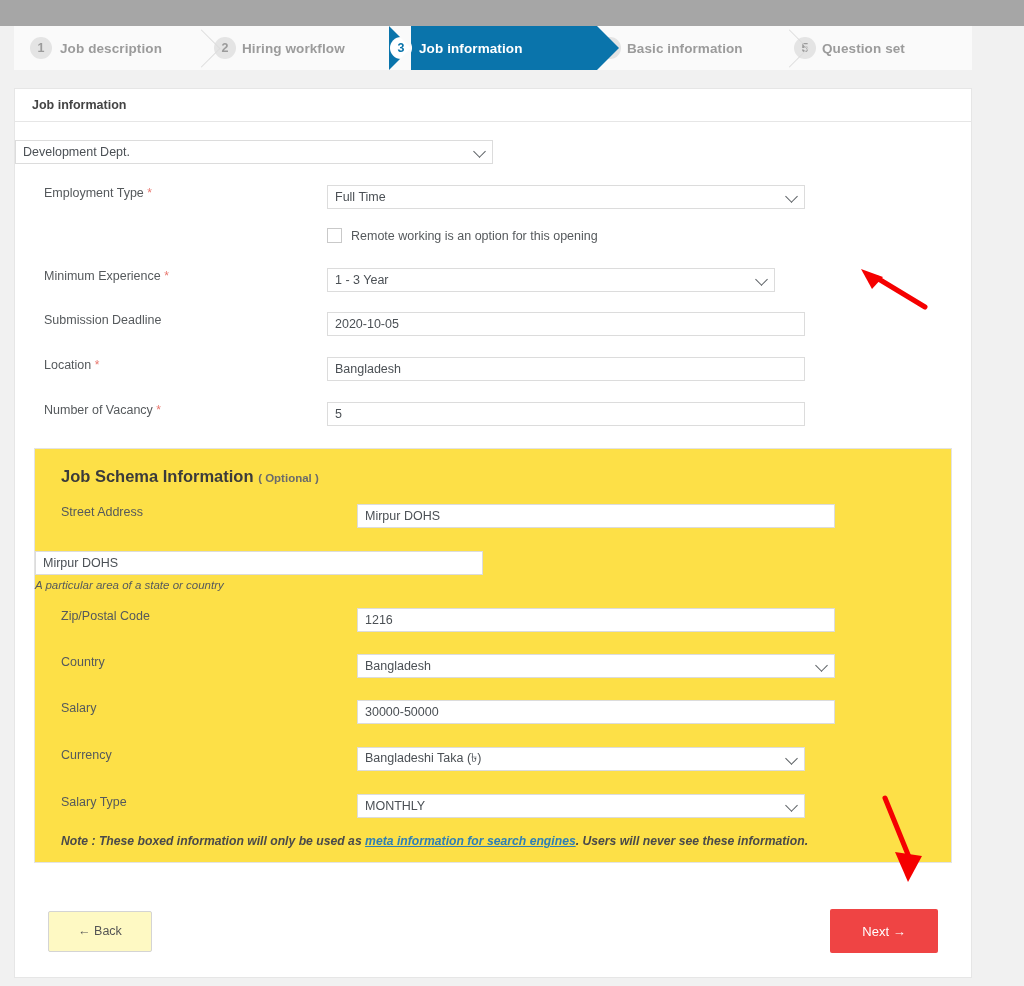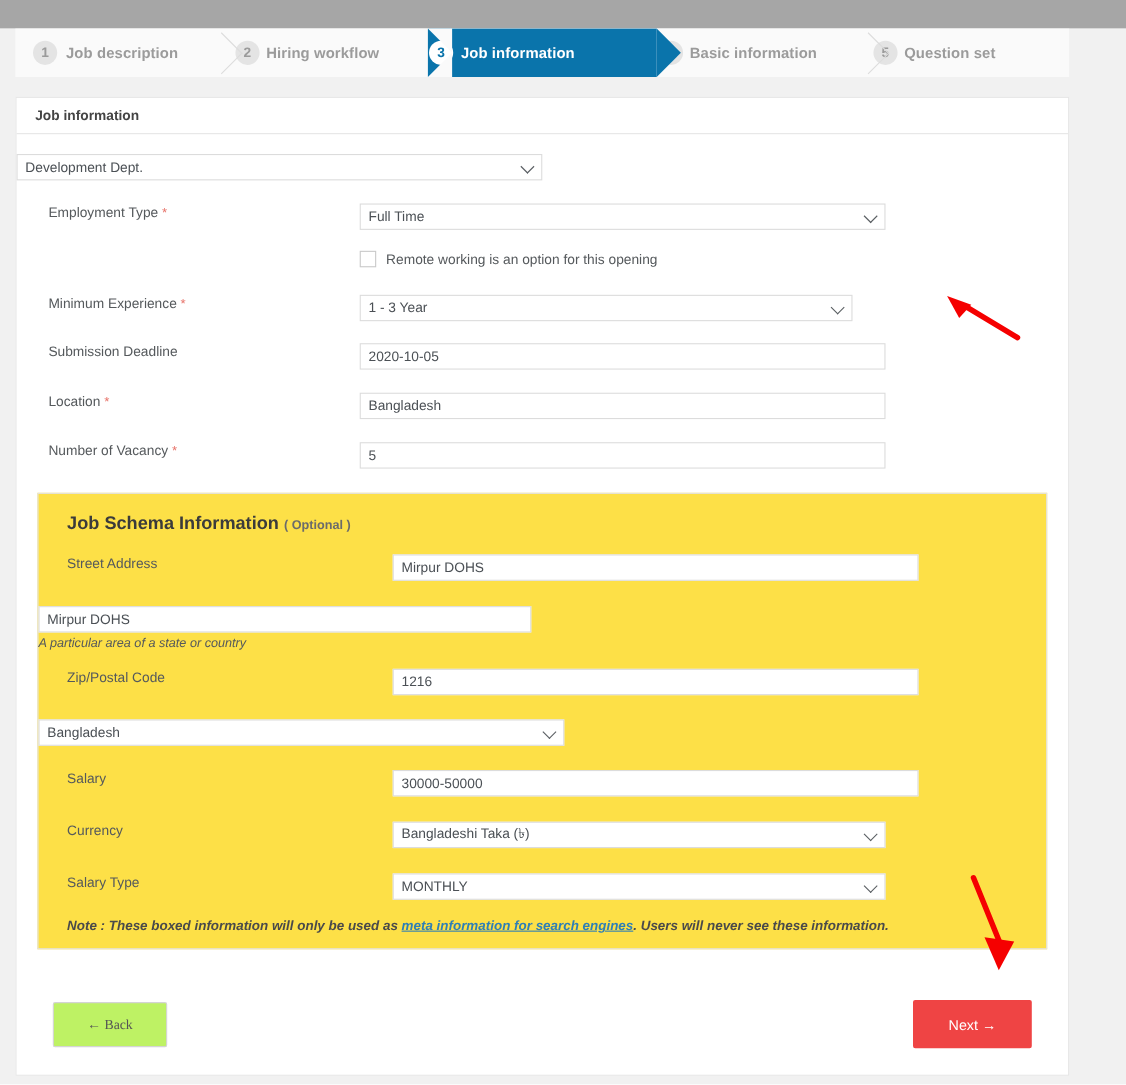--- a/index.html
+++ b/index.html
@@ -257,28 +257,27 @@
     bottom: 24px;
     height: 44px;
     padding: 0 33px;
     display: flex;
     justify-content: space-between;
     align-items: center;
     box-sizing: border-box;
   }
   .btn-back {
     width: 104px; height: 41px;
-    background: #bef264;
+    background: #fef9c3;
     border: 1px solid #d4d4d4;
     border-radius: 2px;
     font-size: 12.5px;
     color: #555;
     display: flex; align-items: center; justify-content: center;
     box-sizing: border-box;
-    font-family: Liberation Serif, serif;
   }
   .btn-next {
     width: 108px; height: 44px;
     background: #ef4444;
     border: none;
     border-radius: 2px;
     color: #fff;
     font-size: 13px;
     display: flex; align-items: center; justify-content: center;
     box-sizing: border-box;
@@ -438,20 +437,21 @@
       <div class="row" style="margin-bottom:22px;">
         <div class="lbl">Zip/Postal Code</div>
         <div class="fld">
           <div class="ctrl w450">
             <span>1216</span>
           </div>
         </div>
       </div>
 
       <div class="row" style="margin-bottom:22px;">
+        <div class="lbl">Country</div>
         <div class="fld">
           <div class="ctrl sel w450">
             <span>Bangladesh</span>
             <span class="chev"></span>
           </div>
         </div>
       </div>
 
       <div class="row" style="margin-bottom:23px;">
         <div class="lbl">Salary</div>

